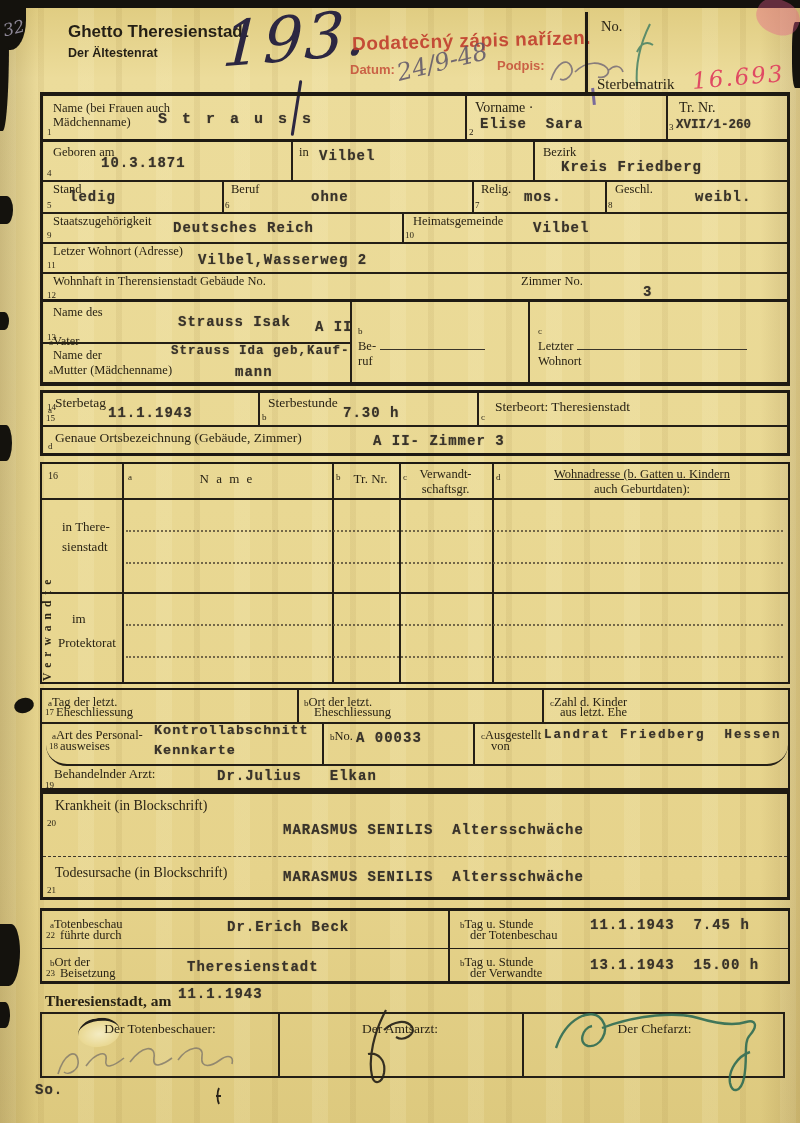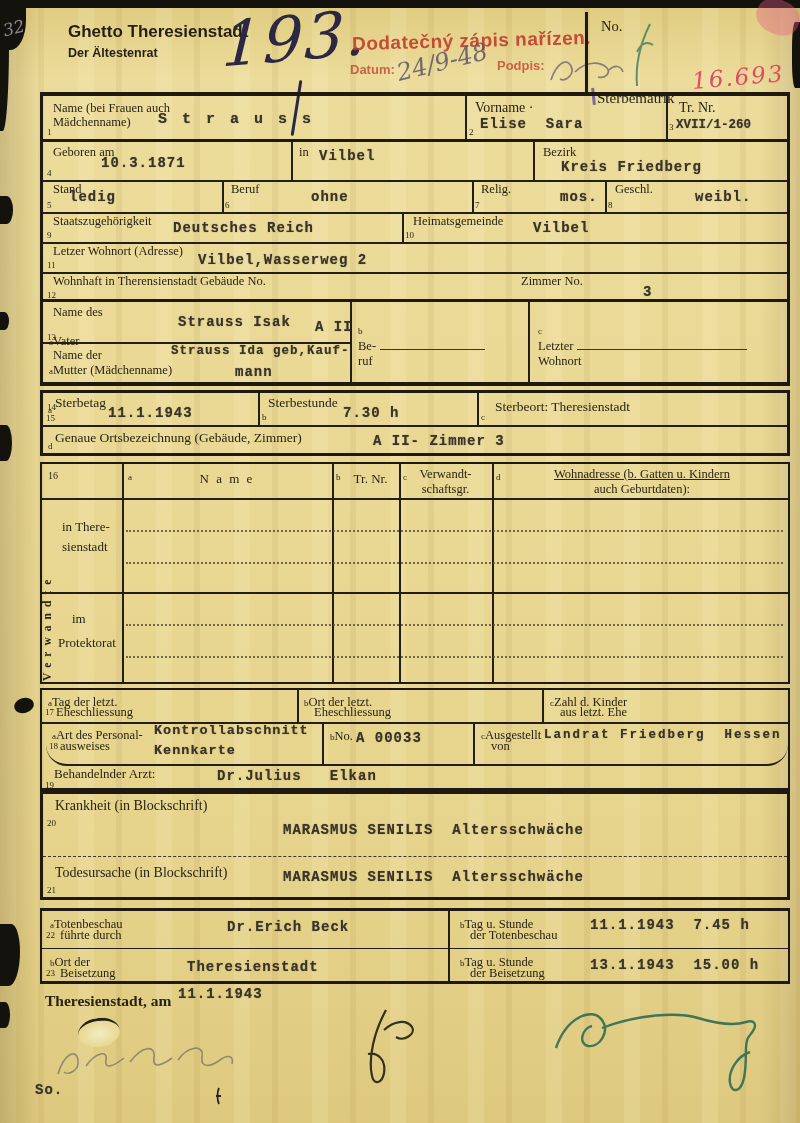--- a/index.html
+++ b/index.html
@@ -63,21 +63,21 @@
     <path d="M6,30 C12,12 22,8 26,16 C30,24 21,32 15,29 M30,22 C42,10 56,12 62,18 C66,23 60,29 53,27 M64,20 C70,14 76,16 78,22" fill="none" stroke="#6f6575" stroke-width="1.7" opacity=".8"></path>
   </svg>
 
   <div class="abs" style="left:585px;top:12px;width:2.5px;height:80px;background:#1e1a13;"></div>
   <div class="abs pbig" style="left:601px;top:18px;font-size:14.5px;">No.</div>
   <svg class="abs" style="left:626px;top:20px;" width="34" height="70" viewBox="0 0 34 70">
     <path d="M24,4 C15,22 9,42 11,66 M11,32 C15,23 21,21 27,25" fill="none" stroke="#3b7a60" stroke-width="2" opacity=".8"></path>
   </svg>
 
 
-  <div class="abs pbig" style="left:597px;top:76px;font-size:15px;margin-top:14px;">Sterbematrik</div>
+  <div class="abs pbig" style="left:597px;top:76px;font-size:15px;">Sterbematrik</div>
   <div class="abs" style="left:692px;top:64px;font-family:'DejaVu Serif',serif;font-style:italic;font-size:23px;color:#e04a63;transform:rotate(-5deg);letter-spacing:2px;">16.693</div>
 
   <div class="blk" style="top:92px;height:50px;border-width:4px 3px 3px 3px;">
     <div class="vl" style="left:422px;"></div>
     <div class="vl" style="left:623px;"></div>
     <div class="abs plabel" style="left:10px;top:5px;width:150px;">Name (bei Frauen auch Mädchenname)</div>
     <div class="pnum" style="left:4px;bottom:2px;">1</div>
     <div class="abs typed" style="left:115px;top:15px;font-size:15px;letter-spacing:3px;text-align:center;">S t r a u s s</div>
     <div class="abs plabel" style="left:432px;top:4px;font-size:14px;">Vorname ·</div>
     <div class="pnum" style="left:426px;bottom:2px;">2</div>
@@ -106,21 +106,21 @@
         <div class="vl" style="left:429px;"></div>
         <div class="vl" style="left:562px;"></div>
       <div class="abs plabel" style="left:10px;top:2px;">Stand</div>
       <div class="pnum" style="left:4px;bottom:2px;">5</div>
       <div class="abs typed" style="left:26px;top:9px;">ledig</div>
       <div class="abs plabel" style="left:188px;top:2px;">Beruf</div>
       <div class="pnum" style="left:182px;bottom:2px;">6</div>
       <div class="abs typed" style="left:268px;top:9px;">ohne</div>
       <div class="abs plabel" style="left:438px;top:2px;">Relig.</div>
       <div class="pnum" style="left:432px;bottom:2px;">7</div>
-      <div class="abs typed" style="left:500px;top:9px;padding-left:17px;">mos.</div>
+      <div class="abs typed" style="left:464px;top:9px;padding-left:17px;">mos.</div>
       <div class="abs plabel" style="left:572px;top:2px;">Geschl.</div>
       <div class="pnum" style="left:565px;bottom:2px;">8</div>
       <div class="abs typed" style="left:652px;top:9px;">weibl.</div>
     </div>
 
     <div class="abs" style="left:0;top:70px;right:0;height:30px;border-bottom:2px solid #241f16;">
       <div class="vl" style="left:359px;"></div>
       <div class="abs plabel" style="left:10px;top:2px;">Staatszugehörigkeit</div>
       <div class="pnum" style="left:4px;bottom:2px;">9</div>
       <div class="abs typed" style="left:130px;top:8px;">Deutsches Reich</div>
@@ -284,28 +284,35 @@
       <div class="abs" style="left:418px;top:3px;"><span class="sup">b</span><span class="plabel">Tag u. Stunde</span></div>
       <div class="abs plabel" style="left:428px;top:17px;">der Totenbeschau</div>
       <div class="abs typed" style="left:548px;top:6px;">11.1.1943  7.45 h</div>
     </div>
     <div class="abs" style="left:0;top:38px;right:0;bottom:0;">
       <div class="abs" style="left:8px;top:3px;"><span class="sup">b</span><span class="plabel">Ort der</span></div>
       <div class="abs plabel" style="left:18px;top:17px;">Beisetzung</div>
       <div class="pnum" style="left:4px;top:19px;">23</div>
       <div class="abs typed" style="left:145px;top:10px;">Theresienstadt</div>
       <div class="abs" style="left:418px;top:3px;"><span class="sup">b</span><span class="plabel">Tag u. Stunde</span></div>
-      <div class="abs plabel" style="left:428px;top:17px;">der Beisetzung</div>
+      <div class="abs plabel" style="left:428px;top:17px;">der Verwandte</div>
       <div class="abs typed" style="left:548px;top:8px;">13.1.1943  15.00 h</div>
     </div>
   </div>
 
   <div class="abs pbig" style="left:45px;top:992px;font-size:15.5px;font-weight:700;">Theresienstadt, am</div>
   <div class="abs typed" style="left:178px;top:986px;">11.1.1943</div>
 
+  <div class="abs" style="left:40px;top:1012px;width:745px;height:66px;box-sizing:border-box;border:2px solid #241f16;">
+    <div class="vl" style="left:236px;width:1.5px;"></div>
+    <div class="vl" style="left:480px;width:1.5px;"></div>
+    <div class="abs plabel" style="left:0;top:7px;width:236px;text-align:center;font-size:13.5px;">Der Totenbeschauer:</div>
+    <div class="abs plabel" style="left:236px;top:7px;width:244px;text-align:center;font-size:13.5px;">Der Amtsarzt:</div>
+    <div class="abs plabel" style="left:480px;top:7px;width:265px;text-align:center;font-size:13.5px;">Der Chefarzt:</div>
+  </div>
 
   <svg class="abs" style="left:52px;top:1034px;" width="190" height="52" viewBox="0 0 190 52">
     <path d="M6,40 C12,20 24,14 26,26 C28,36 16,42 12,38 M34,32 C44,18 56,16 54,26 C52,36 62,32 72,24 M78,28 C90,12 104,10 102,24 C100,36 112,30 120,24 M126,26 C136,12 152,10 150,22 C148,36 160,32 168,26 C176,20 182,22 180,30" fill="none" stroke="#857c6c" stroke-width="1.6" opacity=".85"></path>
   </svg>
   <svg class="abs" style="left:330px;top:1006px;" width="110" height="82" viewBox="0 0 110 82">
     <path d="M56,4 C44,26 38,52 42,70 C44,79 52,78 54,67 C56,54 48,46 38,48 M54,24 C64,15 76,13 82,21 C86,28 74,36 66,31" fill="none" stroke="#262219" stroke-width="2.2" opacity=".92"></path>
   </svg>
   <svg class="abs" style="left:546px;top:998px;" width="246" height="104" viewBox="0 0 246 104">
     <path d="M10,50 C20,20 46,8 56,22 C64,33 54,50 42,48 C32,46 36,30 46,28 M56,30 C92,16 132,14 152,20 C172,26 188,28 200,24 C210,21 212,28 204,37 C197,44 202,60 198,80 C195,94 186,96 184,85 C182,72 192,58 204,54" fill="none" stroke="#2f6b53" stroke-width="2.4" opacity=".9"></path>
   </svg>

